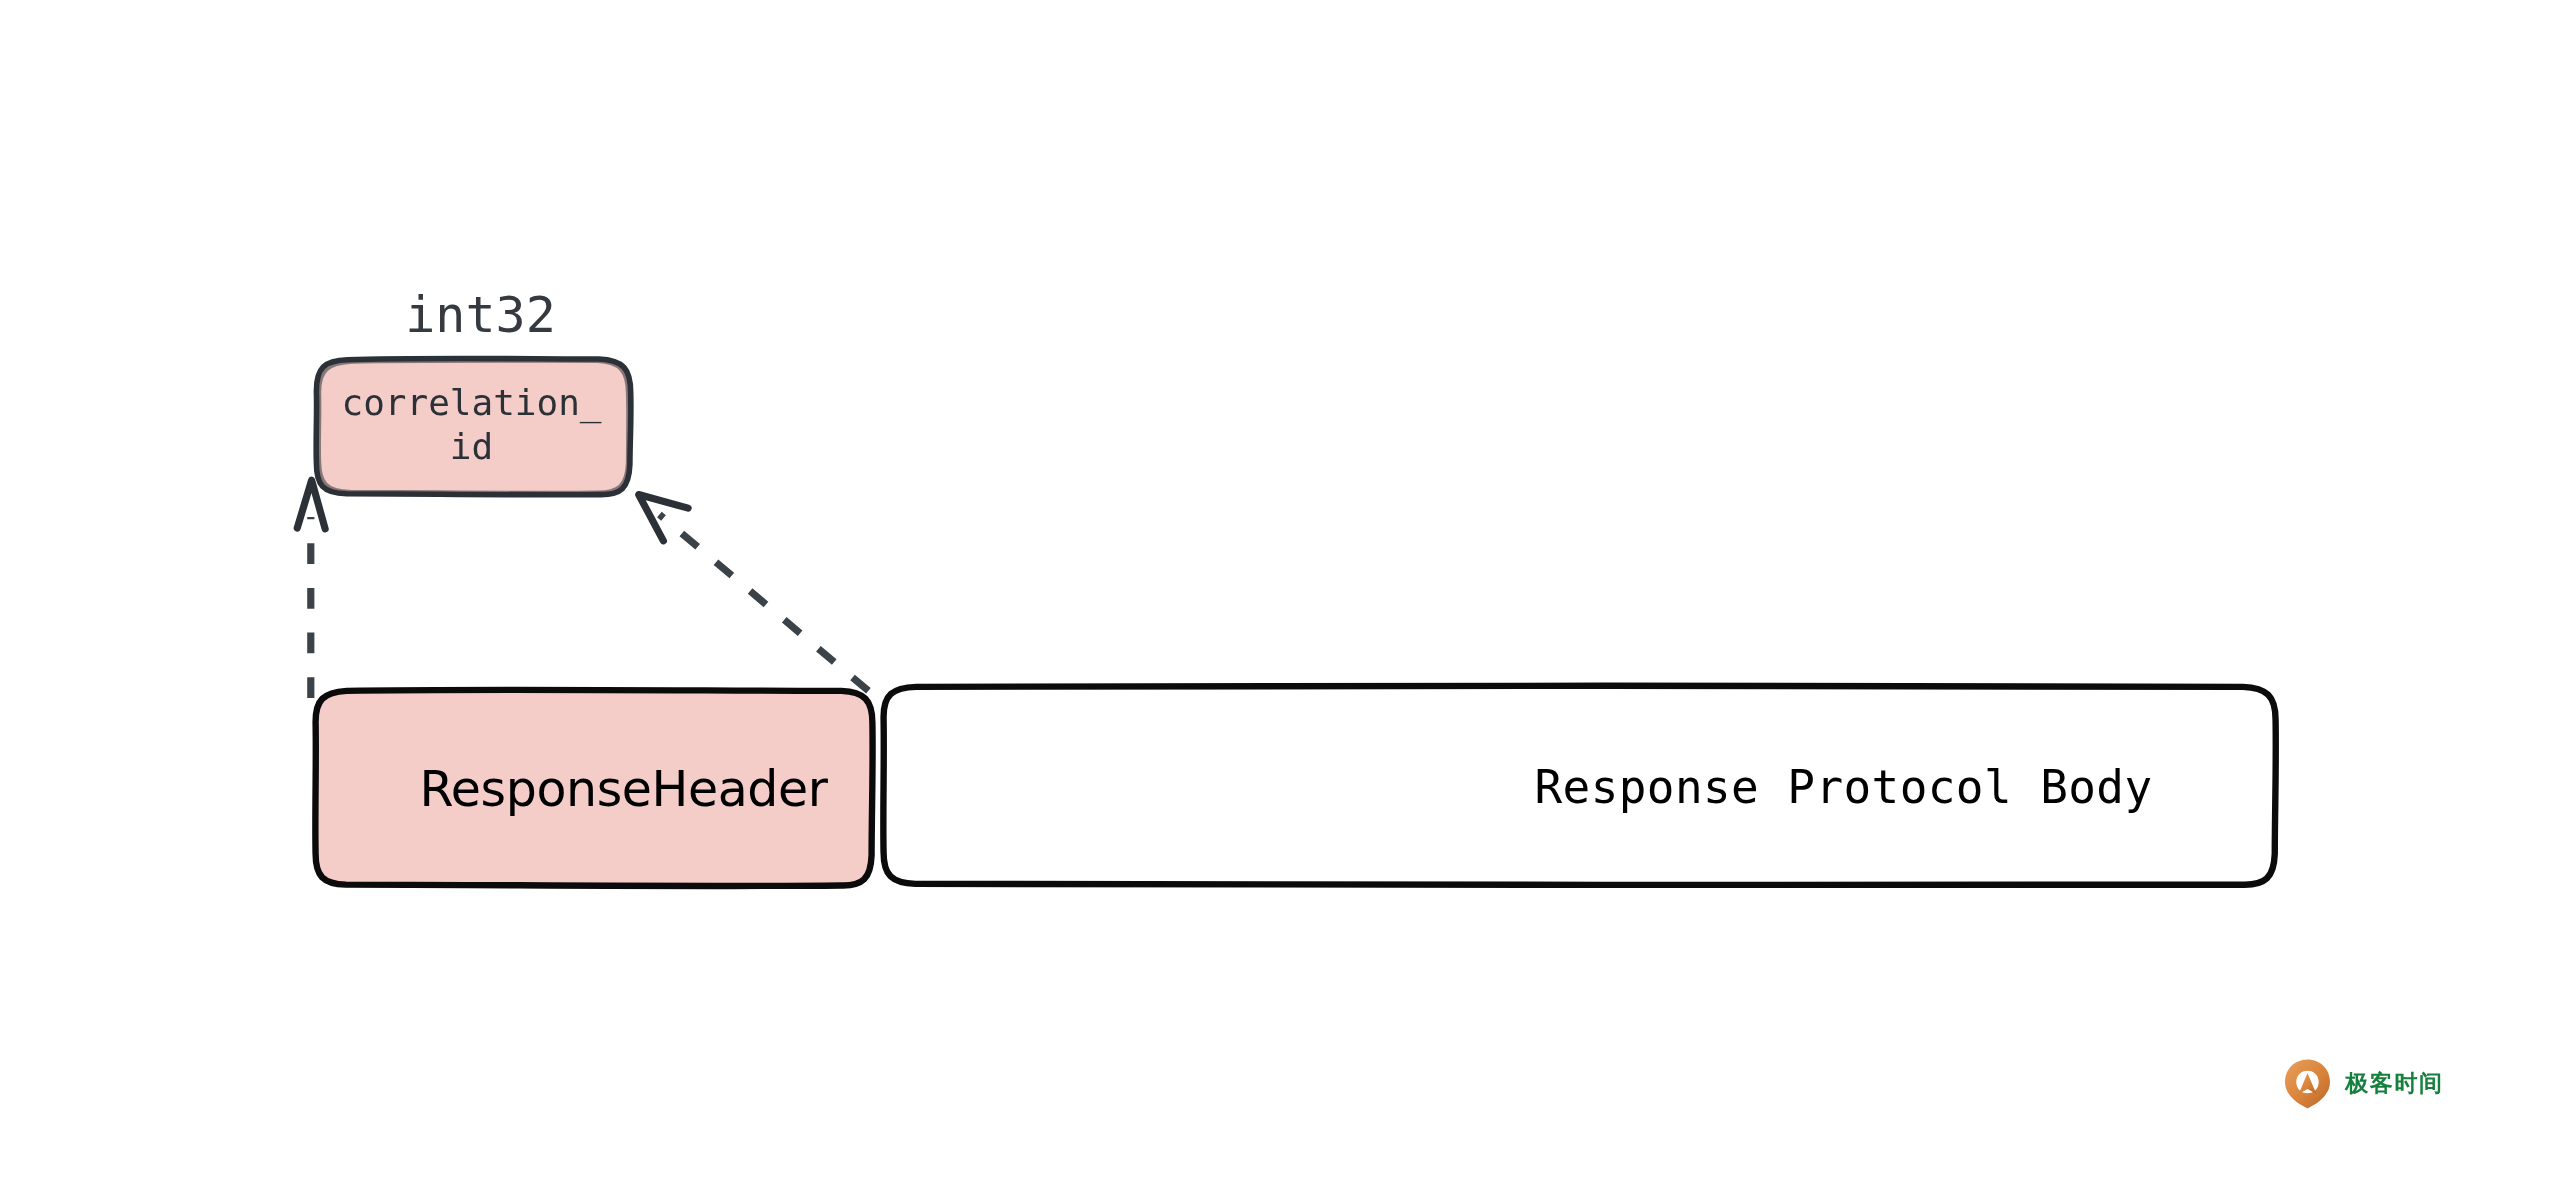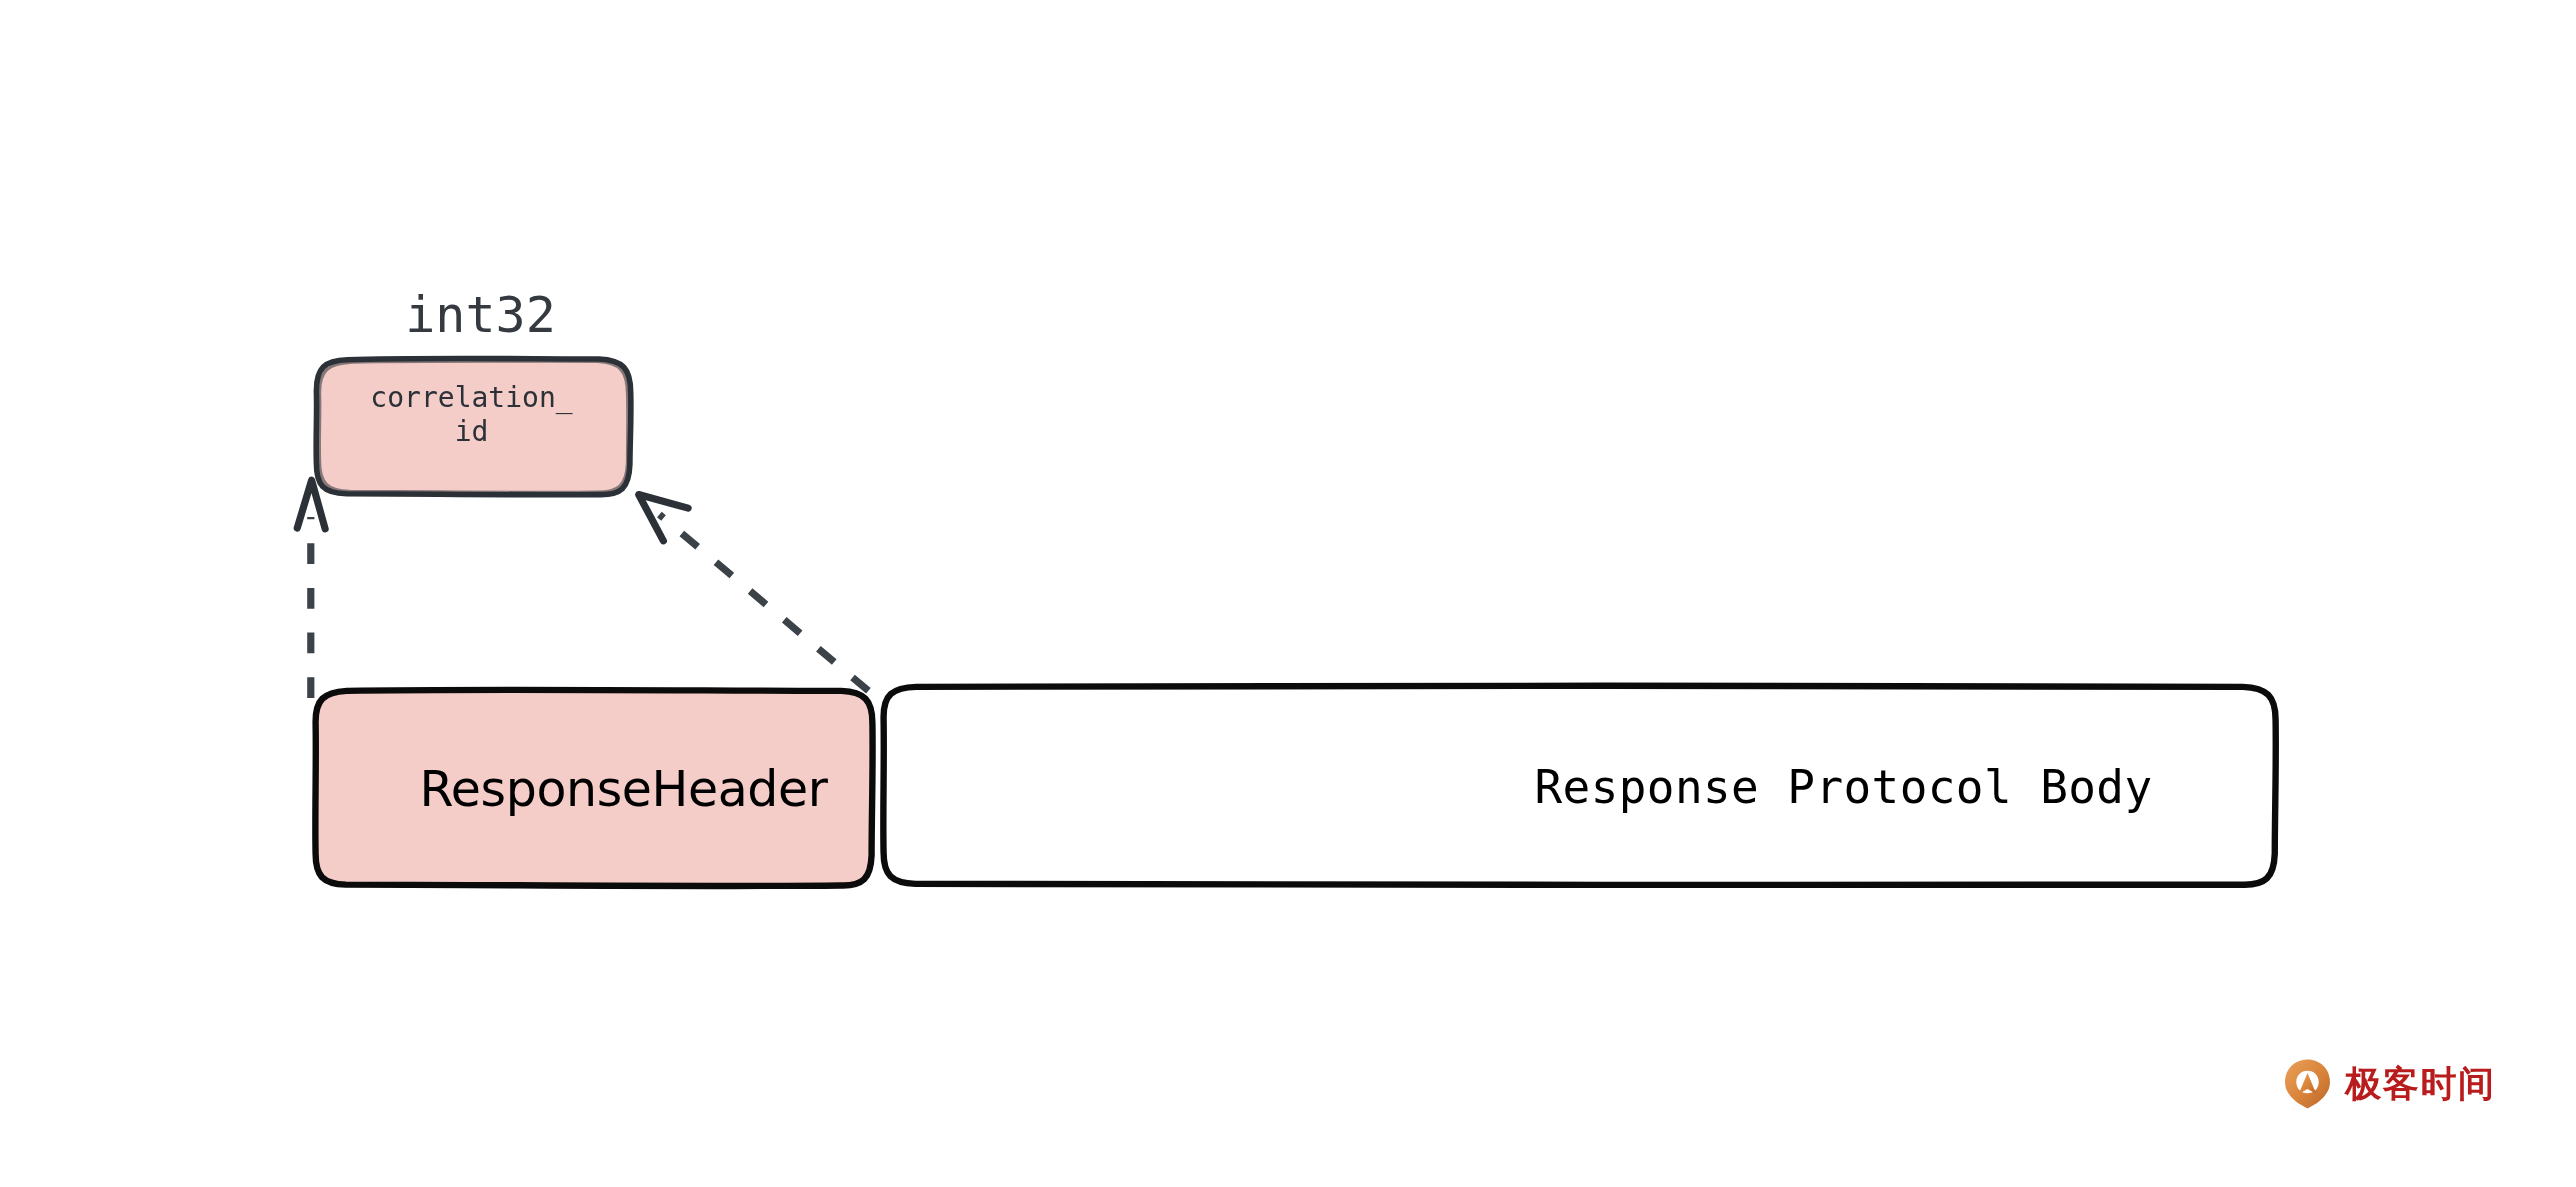--- a/index.html
+++ b/index.html
@@ -44,21 +44,21 @@
     color: #343a40;
     letter-spacing: 0px;
   }
 
   #corr-label {
     left: 319px;
     top: 381px;
     width: 305px;
     text-align: center;
     font-family: "DejaVu Sans Mono", monospace;
-    font-size: 28px;
+    font-size: 36px;
     color: #2b3137;
     line-height: 1.22;
   }
 
   #header-label {
     left: 314px;
     top: 761px;
     width: 559px;
     text-align: center;
     font-family: "DejaVu Sans", sans-serif;
@@ -84,23 +84,23 @@
     position: absolute;
     left: 2281px;
     top: 1057px;
     display: flex;
     align-items: center;
     gap: 11.2px;
     user-select: none;
   }
   #watermark .wm-text {
     font-family: "DejaVu Sans", sans-serif;
-    font-size: 36px;
+    font-size: 23px;
     font-weight: 600;
-    color: #b91c1c;
+    color: #15803d;
     letter-spacing: 1.6px;
     line-height: 1;
   }
 </style>
 </head>
 <body>
 
 <svg id="canvas" viewBox="0 0 3228 1488" xmlns="http://www.w3.org/2000/svg">
 
   <g>

